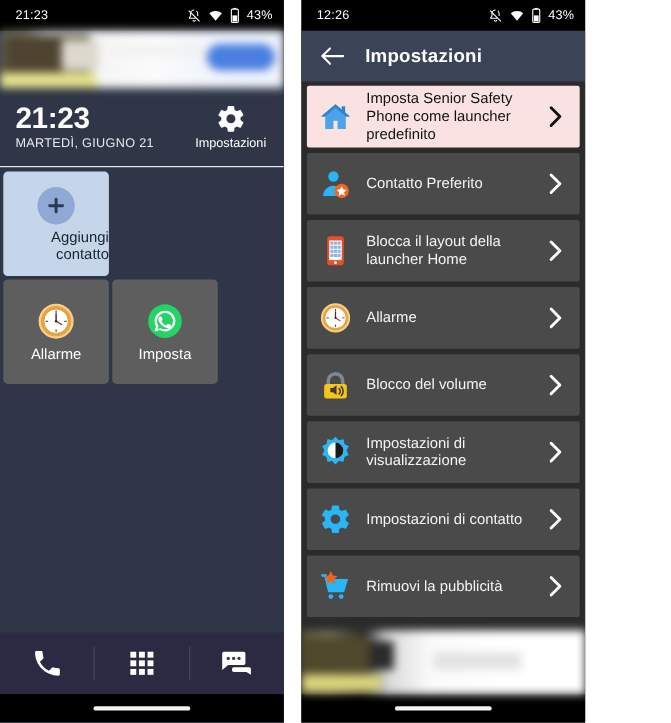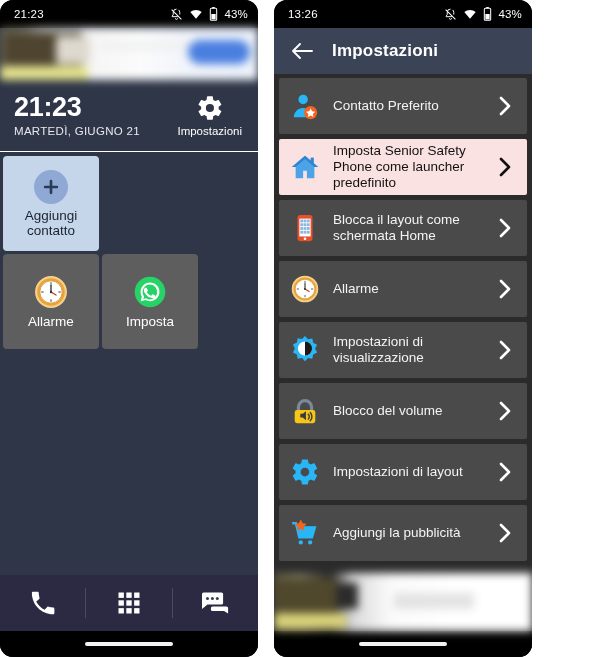--- a/index.html
+++ b/index.html
@@ -5,21 +5,21 @@
   * { box-sizing: border-box; margin: 0; padding: 0; }
   html, body {
     width: 610px; height: 657px;
     background: #ffffff;
     font-family: "Liberation Sans", sans-serif;
     overflow: hidden;
   }
   .stage { position: relative; width: 610px; height: 657px; display: flex; background:#fff; }
 
   
-  .phone { position: relative; width: 258px; height: 657px; overflow: hidden; background:#000;border-radius:13px; }
+  .phone { position: relative; width: 258px; height: 657px; overflow: hidden; background:#000; }
   .phone.left { margin-right: 0; }
   .gutter { width: 16px; height: 657px; background: #ffffff; }
 
   
   .statusbar {
     height: 28px; background: #000; color: #fff;
     display: flex; align-items: center; justify-content: space-between;
     padding: 0 10px 0 14px;
     font-size: 11.5px; letter-spacing: .2px;
   }
@@ -55,21 +55,21 @@
   .tile-area { padding: 4px 0 0 0; }
   .tile-row { display:flex; gap: 3px; padding: 0 3px; margin-bottom: 3px; }
   .tile {
     width: 96px; height: 95px; border-radius: 4px;
     display:flex; flex-direction:column; align-items:center; justify-content:center;
     gap: 4px; text-align:center;
   }
   .tile.contact { background:#c6d6ea; }
   .tile.app { background:#5e5e5e; }
   .tile .t-label { font-size: 13.5px; line-height: 1.12; }
-  .tile.contact .t-label { color:#1b2330; }
+  .tile.contact .t-label { color:#1b2330;text-align:right; }
   .tile.app .t-label { color:#ffffff; }
   .plus-circle {
     width: 34px; height: 34px; border-radius: 50%;
     background:#8fa8d4; display:flex; align-items:center; justify-content:center;
   }
   .plus-circle.dark { background:#8196c8; }
 
   .home-spacer { flex: 1 1 auto; background:#2e3647; }
 
   .navbar {
@@ -251,21 +251,21 @@
       </div>
 
     </div>
   </div>
 
   <div class="gutter"></div>
 
   <div class="phone right">
 
     <div class="statusbar">
-      <span>13:26</span>
+      <span>12:26</span>
       <span class="sb-right">
         <svg class="ic" width="13" height="13" viewBox="0 0 24 24">
           <path d="M12 2a6 6 0 0 0-6 6v4l-2 3v1h10.5" fill="none" stroke="#fff" stroke-width="1.8"></path>
           <path d="M18 12V8a6 6 0 0 0-2.2-4.6" fill="none" stroke="#fff" stroke-width="1.8"></path>
           <path d="M10 19a2 2 0 0 0 4 0" fill="none" stroke="#fff" stroke-width="1.8"></path>
           <line x1="3" y1="3" x2="21" y2="21" stroke="#fff" stroke-width="2"></line>
         </svg>
         <svg class="ic" width="14" height="13" viewBox="0 0 24 24">
           <path d="M12 20 L1.5 7.5 A16 16 0 0 1 22.5 7.5 Z" fill="#fff"></path>
         </svg>
@@ -282,49 +282,49 @@
 
       <div class="appbar">
         <svg width="24" height="20" viewBox="0 0 24 20">
           <path d="M22 10H3M10 3L3 10l7 7" fill="none" stroke="#ffffff" stroke-width="1.9" stroke-linecap="round" stroke-linejoin="round"></path>
         </svg>
         <span class="title">Impostazioni</span>
       </div>
 
       <div class="settings-list">
 
+        <div class="srow highlight">
+          <span class="s-icon">
+            <svg width="30" height="30" viewBox="0 0 32 32">
+              <path fill="#4da3e8" d="M16 4 2 16h4v12h8v-8h4v8h8V16h4z"></path>
+              <path fill="#2f86d0" d="M16 4 2 16h4l10-8.6L26 16h4z"></path>
+              <rect x="22" y="6" width="3.4" height="6" fill="#2f86d0"></rect>
+            </svg>
+          </span>
+          <span class="s-label">Imposta Senior Safety Phone come launcher predefinito</span>
+          <span class="chev">
+            <svg width="13" height="20" viewBox="0 0 13 20">
+                <path d="M2 2l8 8-8 8" fill="none" stroke="#111" stroke-width="2.6" stroke-linecap="round" stroke-linejoin="round"></path>
+              </svg>
+          </span>
+        </div>
+
         <div class="srow">
           <span class="s-icon">
             <svg width="30" height="30" viewBox="0 0 32 32">
               <circle cx="14" cy="9" r="5" fill="#29b6f6"></circle>
               <path fill="#29b6f6" d="M4 28c0-5.5 4.5-10 10-10s10 4.5 10 10z"></path>
               <circle cx="22" cy="23" r="7" fill="#f4641e"></circle>
               <path fill="#ffffff" d="M22 18.4l1.5 3.1 3.4.5-2.5 2.4.6 3.4-3-1.6-3 1.6.6-3.4-2.5-2.4 3.4-.5z"></path>
             </svg>
           </span>
           <span class="s-label">Contatto Preferito</span>
           <span class="chev">
             <svg width="13" height="20" viewBox="0 0 13 20">
                 <path d="M2 2l8 8-8 8" fill="none" stroke="#fff" stroke-width="2.6" stroke-linecap="round" stroke-linejoin="round"></path>
-              </svg>
-          </span>
-        </div>
-
-        <div class="srow highlight">
-          <span class="s-icon">
-            <svg width="30" height="30" viewBox="0 0 32 32">
-              <path fill="#4da3e8" d="M16 4 2 16h4v12h8v-8h4v8h8V16h4z"></path>
-              <path fill="#2f86d0" d="M16 4 2 16h4l10-8.6L26 16h4z"></path>
-              <rect x="22" y="6" width="3.4" height="6" fill="#2f86d0"></rect>
-            </svg>
-          </span>
-          <span class="s-label">Imposta Senior Safety Phone come launcher predefinito</span>
-          <span class="chev">
-            <svg width="13" height="20" viewBox="0 0 13 20">
-                <path d="M2 2l8 8-8 8" fill="none" stroke="#111" stroke-width="2.6" stroke-linecap="round" stroke-linejoin="round"></path>
               </svg>
           </span>
         </div>
 
         <div class="srow">
           <span class="s-icon">
             <svg width="30" height="30" viewBox="0 0 32 32">
               <rect x="8" y="2" width="16" height="28" rx="3" fill="#e8502a"></rect>
               <rect x="10" y="6" width="12" height="19" fill="#ffffff"></rect>
               <g fill="#8fb4e0">
@@ -337,21 +337,21 @@
                 <rect x="11" y="15" width="3" height="3"></rect>
                   <rect x="14.5" y="15" width="3" height="3"></rect>
                   <rect x="18" y="15" width="3" height="3"></rect>
                 <rect x="11" y="19" width="3" height="3"></rect>
                   <rect x="14.5" y="19" width="3" height="3"></rect>
                   <rect x="18" y="19" width="3" height="3"></rect>
               </g>
               <circle cx="16" cy="27.5" r="1.4" fill="#ffffff"></circle>
             </svg>
           </span>
-          <span class="s-label">Blocca il layout come schermata Home</span>
+          <span class="s-label">Blocca il layout della launcher Home</span>
           <span class="chev">
             <svg width="13" height="20" viewBox="0 0 13 20">
                 <path d="M2 2l8 8-8 8" fill="none" stroke="#fff" stroke-width="2.6" stroke-linecap="round" stroke-linejoin="round"></path>
               </svg>
           </span>
         </div>
 
         <div class="srow">
           <span class="s-icon">
             <svg width="30" height="30" viewBox="0 0 40 40">
@@ -373,76 +373,76 @@
           <span class="chev">
             <svg width="13" height="20" viewBox="0 0 13 20">
                 <path d="M2 2l8 8-8 8" fill="none" stroke="#fff" stroke-width="2.6" stroke-linecap="round" stroke-linejoin="round"></path>
               </svg>
           </span>
         </div>
 
         <div class="srow">
           <span class="s-icon">
             <svg width="30" height="30" viewBox="0 0 32 32">
-              <path fill="#29b6f6" d="M16 1l3.2 3.4 4.6-.8.9 4.6 4.2 2.1-2.1 4.2 2.1 4.2-4.2 2.1-.9 4.6-4.6-.8L16 28l-3.2-3.4-4.6.8-.9-4.6L3.1 18.6l2.1-4.2-2.1-4.2 4.2-2.1.9-4.6 4.6.8z"></path>
-              <circle cx="16" cy="14.4" r="7.6" fill="#ffffff"></circle>
-              <path fill="#1a1a1a" d="M16 6.8a7.6 7.6 0 0 1 0 15.2z"></path>
-            </svg>
-          </span>
-          <span class="s-label">Impostazioni di visualizzazione</span>
-          <span class="chev">
-            <svg width="13" height="20" viewBox="0 0 13 20">
-                <path d="M2 2l8 8-8 8" fill="none" stroke="#fff" stroke-width="2.6" stroke-linecap="round" stroke-linejoin="round"></path>
-              </svg>
-          </span>
-        </div>
-
-        <div class="srow">
-          <span class="s-icon">
-            <svg width="30" height="30" viewBox="0 0 32 32">
               <path d="M9 16v-4a7 7 0 0 1 14 0v4" fill="none" stroke="#7a8a99" stroke-width="3.4"></path>
               <rect x="5" y="15" width="22" height="14" rx="2.6" fill="#f5c518"></rect>
               <path fill="#3a3a3a" d="M11 19h2.6l3.4-2.8v9.6L13.6 23H11z"></path>
               <path d="M19.5 19.4a3.6 3.6 0 0 1 0 5.2" fill="none" stroke="#3a3a3a" stroke-width="1.5" stroke-linecap="round"></path>
               <path d="M21.6 17.6a6.3 6.3 0 0 1 0 8.8" fill="none" stroke="#3a3a3a" stroke-width="1.5" stroke-linecap="round"></path>
             </svg>
           </span>
           <span class="s-label">Blocco del volume</span>
           <span class="chev">
             <svg width="13" height="20" viewBox="0 0 13 20">
                 <path d="M2 2l8 8-8 8" fill="none" stroke="#fff" stroke-width="2.6" stroke-linecap="round" stroke-linejoin="round"></path>
               </svg>
           </span>
         </div>
 
         <div class="srow">
           <span class="s-icon">
+            <svg width="30" height="30" viewBox="0 0 32 32">
+              <path fill="#29b6f6" d="M16 1l3.2 3.4 4.6-.8.9 4.6 4.2 2.1-2.1 4.2 2.1 4.2-4.2 2.1-.9 4.6-4.6-.8L16 28l-3.2-3.4-4.6.8-.9-4.6L3.1 18.6l2.1-4.2-2.1-4.2 4.2-2.1.9-4.6 4.6.8z"></path>
+              <circle cx="16" cy="14.4" r="7.6" fill="#ffffff"></circle>
+              <path fill="#1a1a1a" d="M16 6.8a7.6 7.6 0 0 1 0 15.2z"></path>
+            </svg>
+          </span>
+          <span class="s-label">Impostazioni di visualizzazione</span>
+          <span class="chev">
+            <svg width="13" height="20" viewBox="0 0 13 20">
+                <path d="M2 2l8 8-8 8" fill="none" stroke="#fff" stroke-width="2.6" stroke-linecap="round" stroke-linejoin="round"></path>
+              </svg>
+          </span>
+        </div>
+
+        <div class="srow">
+          <span class="s-icon">
             <svg width="30" height="30" viewBox="0 0 24 24">
               <path fill="#29b6f6" d="M19.4 13c.04-.32.06-.66.06-1s-.02-.68-.07-1l2.11-1.63a.5.5 0 0 0 .12-.64l-2-3.46a.5.5 0 0 0-.6-.22l-2.49 1a7.3 7.3 0 0 0-1.73-1l-.38-2.65A.49.49 0 0 0 13.93 2h-4a.49.49 0 0 0-.49.42l-.38 2.65c-.63.26-1.2.6-1.73 1l-2.49-1a.5.5 0 0 0-.6.22l-2 3.46a.5.5 0 0 0 .12.64L4.47 11c-.05.32-.07.66-.07 1s.02.68.07 1l-2.11 1.63a.5.5 0 0 0-.12.64l2 3.46c.12.22.39.3.6.22l2.49-1c.52.4 1.1.74 1.73 1l.38 2.65c.04.24.25.42.49.42h4c.24 0 .45-.18.49-.42l.38-2.65c.63-.26 1.2-.6 1.73-1l2.49 1c.23.08.48 0 .6-.22l2-3.46a.5.5 0 0 0-.12-.64L19.4 13zm-7.47 2.5A3.5 3.5 0 1 1 15.43 12a3.5 3.5 0 0 1-3.5 3.5z"></path>
             </svg>
           </span>
-          <span class="s-label">Impostazioni di layout</span>
+          <span class="s-label">Impostazioni di contatto</span>
           <span class="chev">
             <svg width="13" height="20" viewBox="0 0 13 20">
                 <path d="M2 2l8 8-8 8" fill="none" stroke="#fff" stroke-width="2.6" stroke-linecap="round" stroke-linejoin="round"></path>
               </svg>
           </span>
         </div>
 
         <div class="srow">
           <span class="s-icon">
             <svg width="30" height="30" viewBox="0 0 32 32">
               <path fill="#29b6f6" d="M2 5h4l3.4 14.6h14.2l3-9.8H10.4" stroke="#29b6f6" stroke-width="1"></path>
               <path fill="none" stroke="#29b6f6" stroke-width="2.6" d="M2.5 5.5h3.8l3.6 15h13.5l3.1-10.3H9"></path>
               <circle cx="11.5" cy="26" r="2.3" fill="#29b6f6"></circle>
               <circle cx="21.5" cy="26" r="2.3" fill="#29b6f6"></circle>
               <path fill="#f4641e" d="M11.5 1.5l2 4 4.4.6-3.2 3.1.8 4.4-4-2.1-3.9 2.1.7-4.4L5 6.1l4.4-.6z"></path>
             </svg>
           </span>
-          <span class="s-label">Aggiungi la pubblicità</span>
+          <span class="s-label">Rimuovi la pubblicità</span>
           <span class="chev">
             <svg width="13" height="20" viewBox="0 0 13 20">
                 <path d="M2 2l8 8-8 8" fill="none" stroke="#fff" stroke-width="2.6" stroke-linecap="round" stroke-linejoin="round"></path>
               </svg>
           </span>
         </div>
 
       </div>
 
       <div class="bottom-ad">

